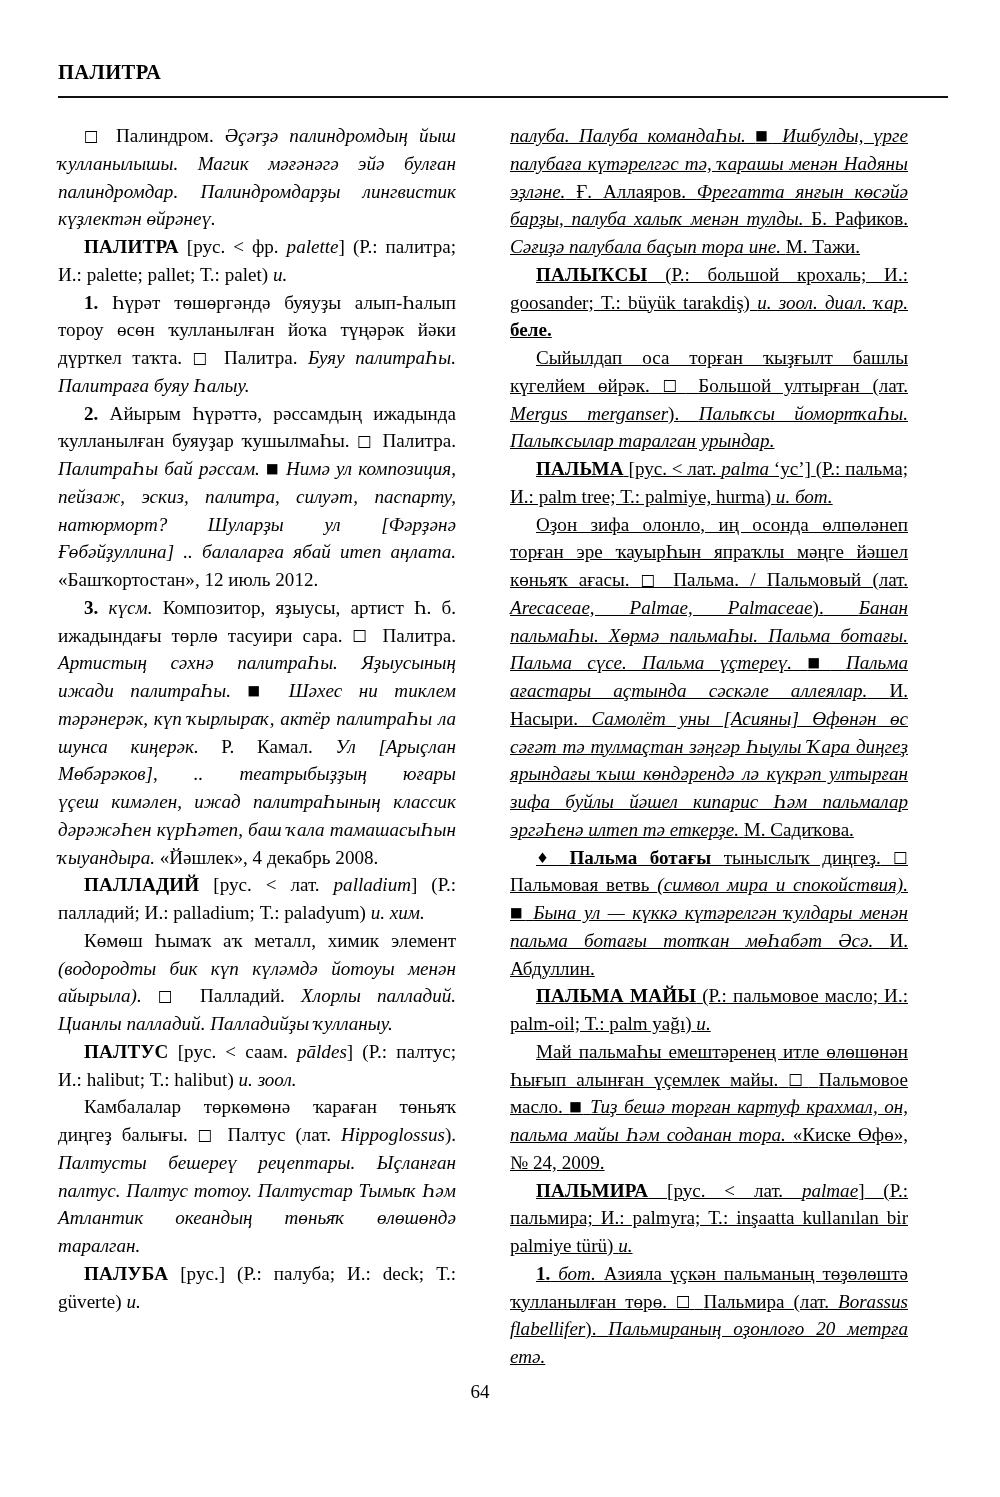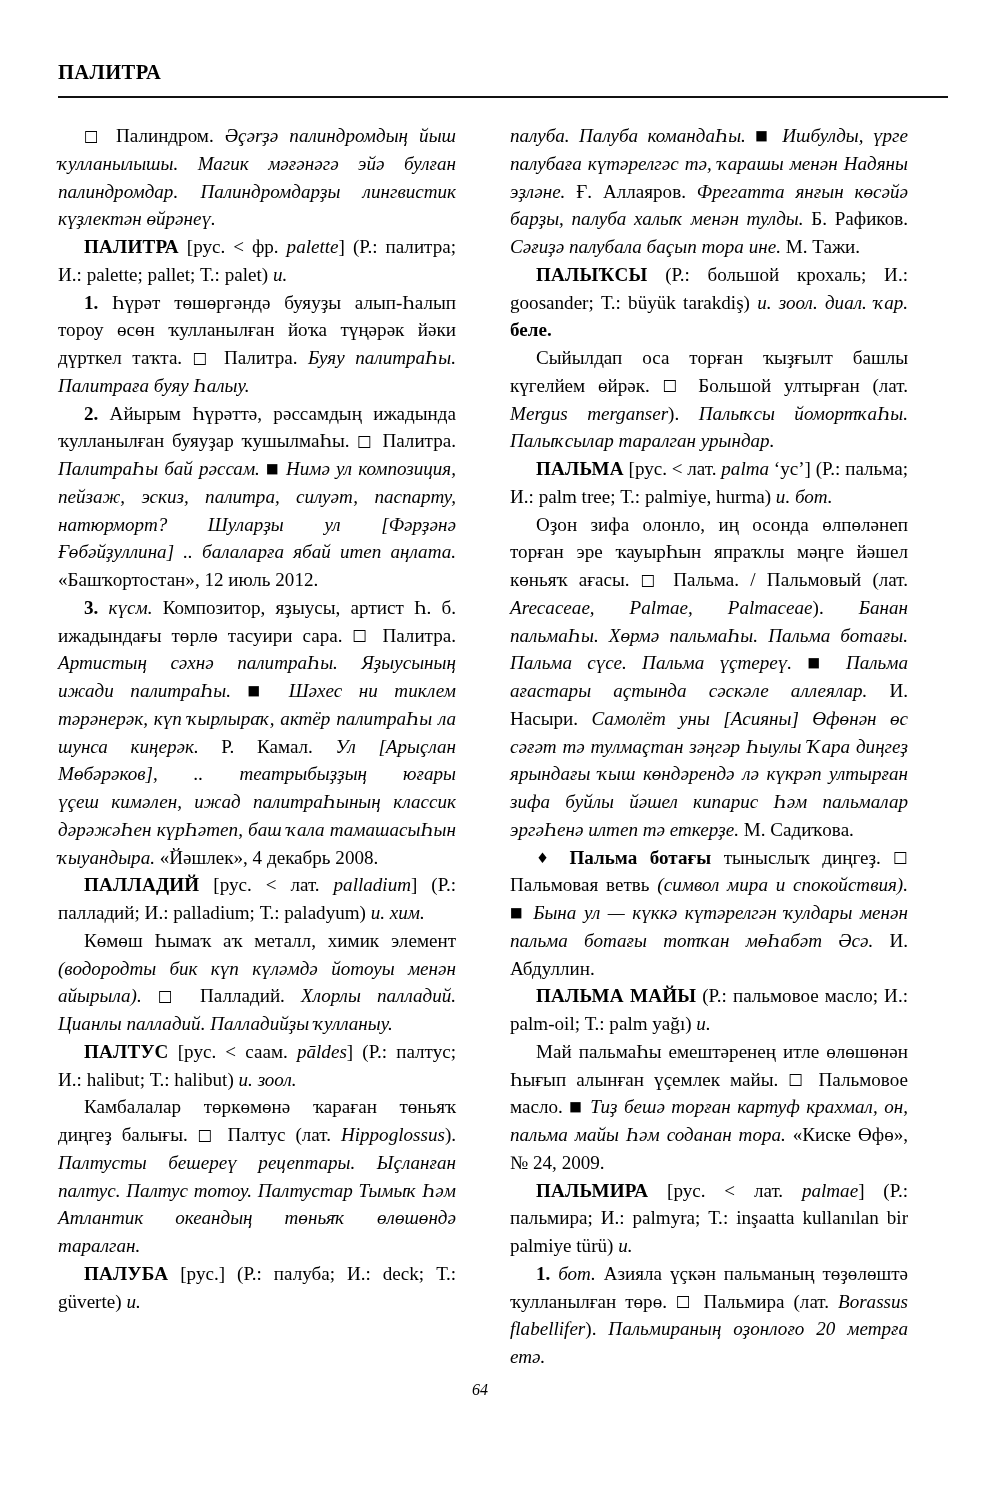--- a/index.html
+++ b/index.html
@@ -59,21 +59,21 @@
     position: absolute;
     top: 0;
     width: 398px;
     font-size: 19.1px;
     line-height: 27.75px;
     text-align: justify;
     text-justify: inter-word;
     hyphens: manual;
   }
   .col-left  { left: 0; }
-  .col-right { left: 452px; }
+  .col-right { left: 452px; text-decoration: underline; }
 
   
   p.para {
     margin: 0;
     padding: 0;
     text-indent: 26px;
     text-align: justify;
   }
   p.para.cont {           
     text-indent: 0;
@@ -113,22 +113,21 @@
     top: -1px;
   }
 
   
   .folio {
     position: absolute;
     left: 0;
     top: 1381px;
     width: 960px;
     text-align: center;
-    font-size: 16px;
-    font-style: italic;
+    font-size: 19px;
   }
 </style>
 </head>
 <body>
 
 <div class="page">
 
   <div class="running-head">
     <div class="running-head-title">ПАЛИТРА</div>
   </div>

